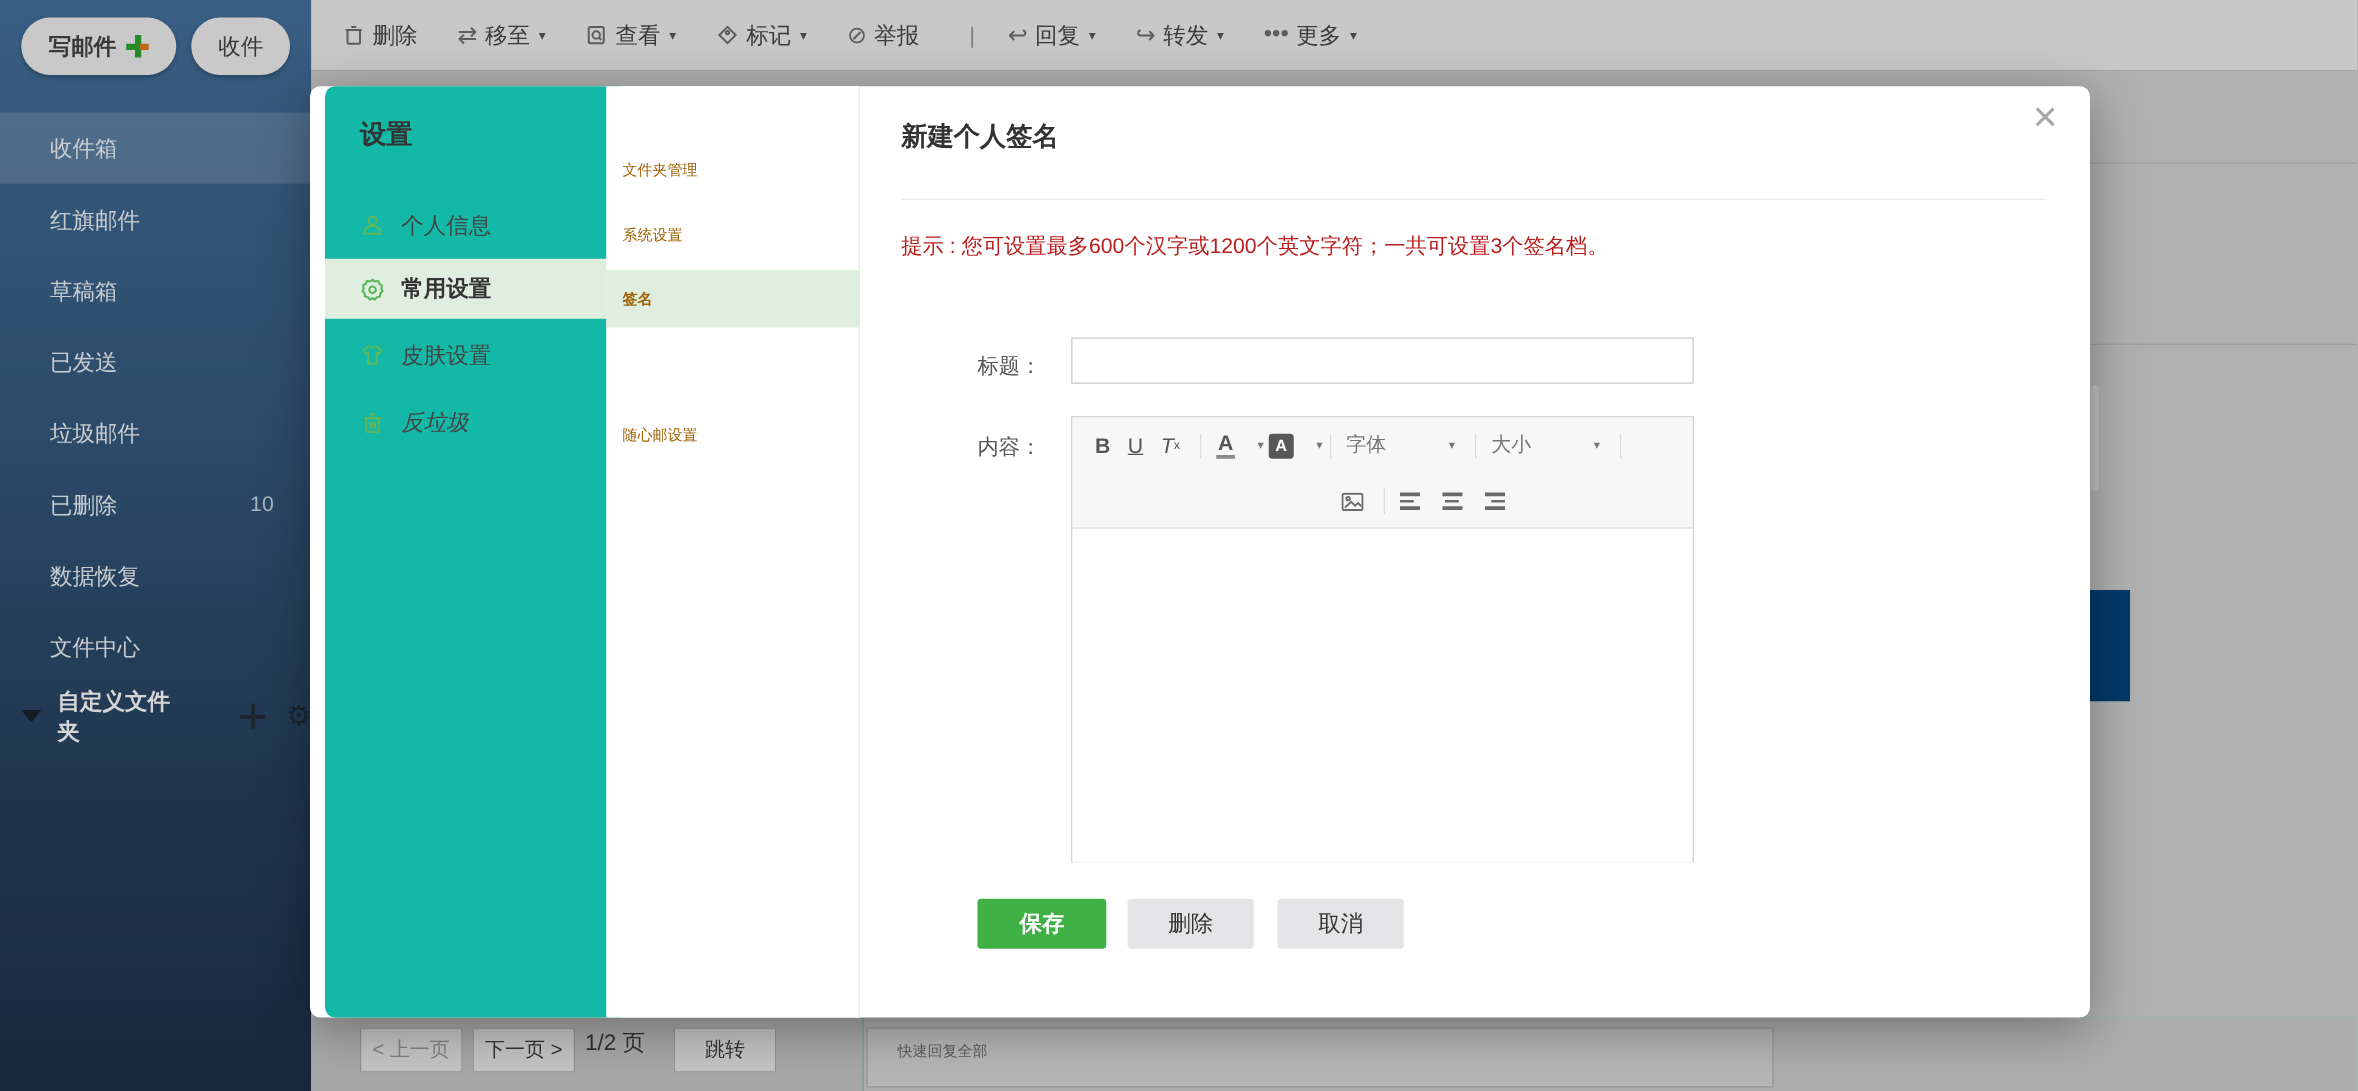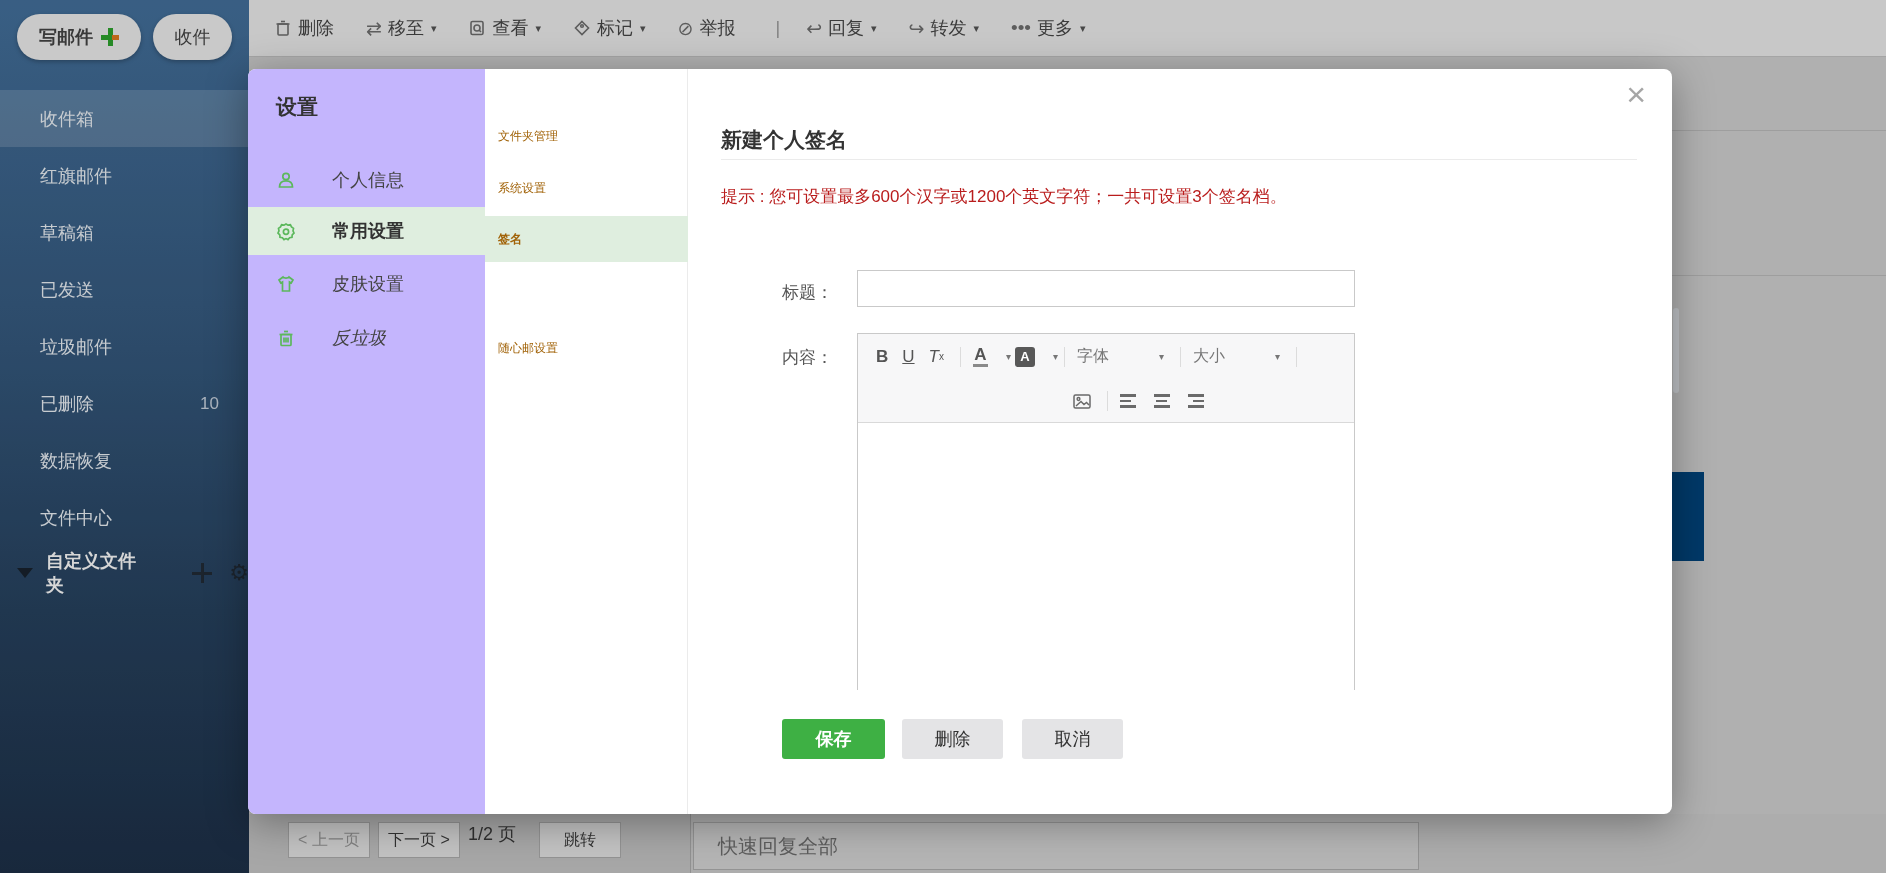--- a/index.html
+++ b/index.html
@@ -51,43 +51,43 @@
   .pgbox{height:36px;border:1px solid #b0b0b0;background:#e9e9e9;display:flex;align-items:center;
     justify-content:center;font-size:16px;color:#3c3c3c;cursor:pointer;}
   .pg-prev{position:absolute;left:39px;width:82px;color:#9a9a9a;}
   .pg-next{position:absolute;left:129px;width:82px;}
   .pg-info{position:absolute;left:219px;font-size:18px;color:#3a3a3a;}
   .pg-jump{position:absolute;left:290px;width:82px;}
   .pgbox,.pg-info{top:8px;}
   .bs-div{position:absolute;left:441px;top:0;width:1px;height:59px;background:#adadad;}
   .bs-right{position:absolute;left:442px;top:0;right:0;height:59px;background:#cfcfcf;}
   .qreply{position:absolute;left:2px;top:8px;width:726px;height:48px;background:#d8d8d8;
-    border:1px solid #b0b0b0;color:#6f6f6f;font-size:20px;padding:10px 0 8px 24px;cursor:text;}
+    border:1px solid #b0b0b0;color:#6f6f6f;font-size:12px;padding:10px 0 8px 24px;cursor:text;}
 
   .overlay{position:absolute;inset:0;background:rgba(0,0,0,.16);z-index:5;}
 
   
   .modal{position:absolute;left:248px;top:69px;width:1424px;height:745px;background:#fff;
     border-radius:8px;box-shadow:0 8px 40px rgba(0,0,0,.35);z-index:10;}
-  .colA{position:absolute;left:0;top:0;width:237px;height:745px;background:#c4b5fd;border-radius:8px 0 0 8px;}
+  .colA{position:absolute;left:12px;top:0;width:237px;height:745px;background:#14b8a6;border-radius:8px 0 0 8px;}
   .setTitle{position:absolute;left:28px;top:24px;font-size:21px;font-weight:bold;color:#333;}
   .navItem{position:absolute;left:0;width:237px;height:48px;display:flex;align-items:center;
-    padding-left:27px;font-size:18px;color:#444;cursor:pointer;gap:23px;}
+    padding-left:27px;font-size:18px;color:#444;cursor:pointer;}
   .navItem.sel{background:#dfeedf;font-weight:bold;color:#333;}
   .navItem .nic{width:22px;height:22px;margin-right:12px;display:flex;align-items:center;justify-content:center;}
   .navItem svg{stroke:#5cb85c;fill:none;stroke-width:1.7;}
   .colB{position:absolute;left:237px;top:0;width:203px;height:745px;background:#fff;border-right:1px solid #ebebeb;}
   .subItem{position:absolute;left:0;width:203px;height:46px;display:flex;align-items:center;
     padding-left:13px;font-size:12px;color:#a16207;cursor:pointer;}
   .subItem.sel{background:#dfeedf;font-weight:bold;}
 
   .content{position:absolute;left:440px;top:0;width:984px;height:745px;}
   .closeX{position:absolute;top:8px;right:26px;font-size:34px;color:#a6a6a6;cursor:pointer;
     font-weight:300;line-height:1;}
-  .cTitle{position:absolute;left:33px;top:26px;font-size:21px;font-weight:bold;color:#333;margin-top:31px;}
+  .cTitle{position:absolute;left:33px;top:26px;font-size:21px;font-weight:bold;color:#333;}
   .cDivider{position:absolute;left:33px;top:90px;right:35px;height:1px;background:#ebebeb;}
   .cHint{position:absolute;left:33px;top:116px;font-size:17px;color:#b91c1c;}
   .fLabel{position:absolute;width:112px;text-align:right;font-size:17px;color:#555;}
   .lab-title{left:33px;top:212px;}
   .lab-content{left:33px;top:277px;}
   .titleInput{position:absolute;left:169px;top:201px;width:498px;height:37px;border:1px solid #c9c9c9;
     background:#fff;font-size:15px;padding:0 10px;outline:none;}
   .editor{position:absolute;left:169px;top:264px;width:498px;height:357px;border:1px solid #c9c9c9;}
   .edToolbar{height:89px;background:#f7f7f8;border-bottom:1px solid #d9d9d9;}
   .edRow1{height:45px;display:flex;align-items:center;padding-left:18px;}

